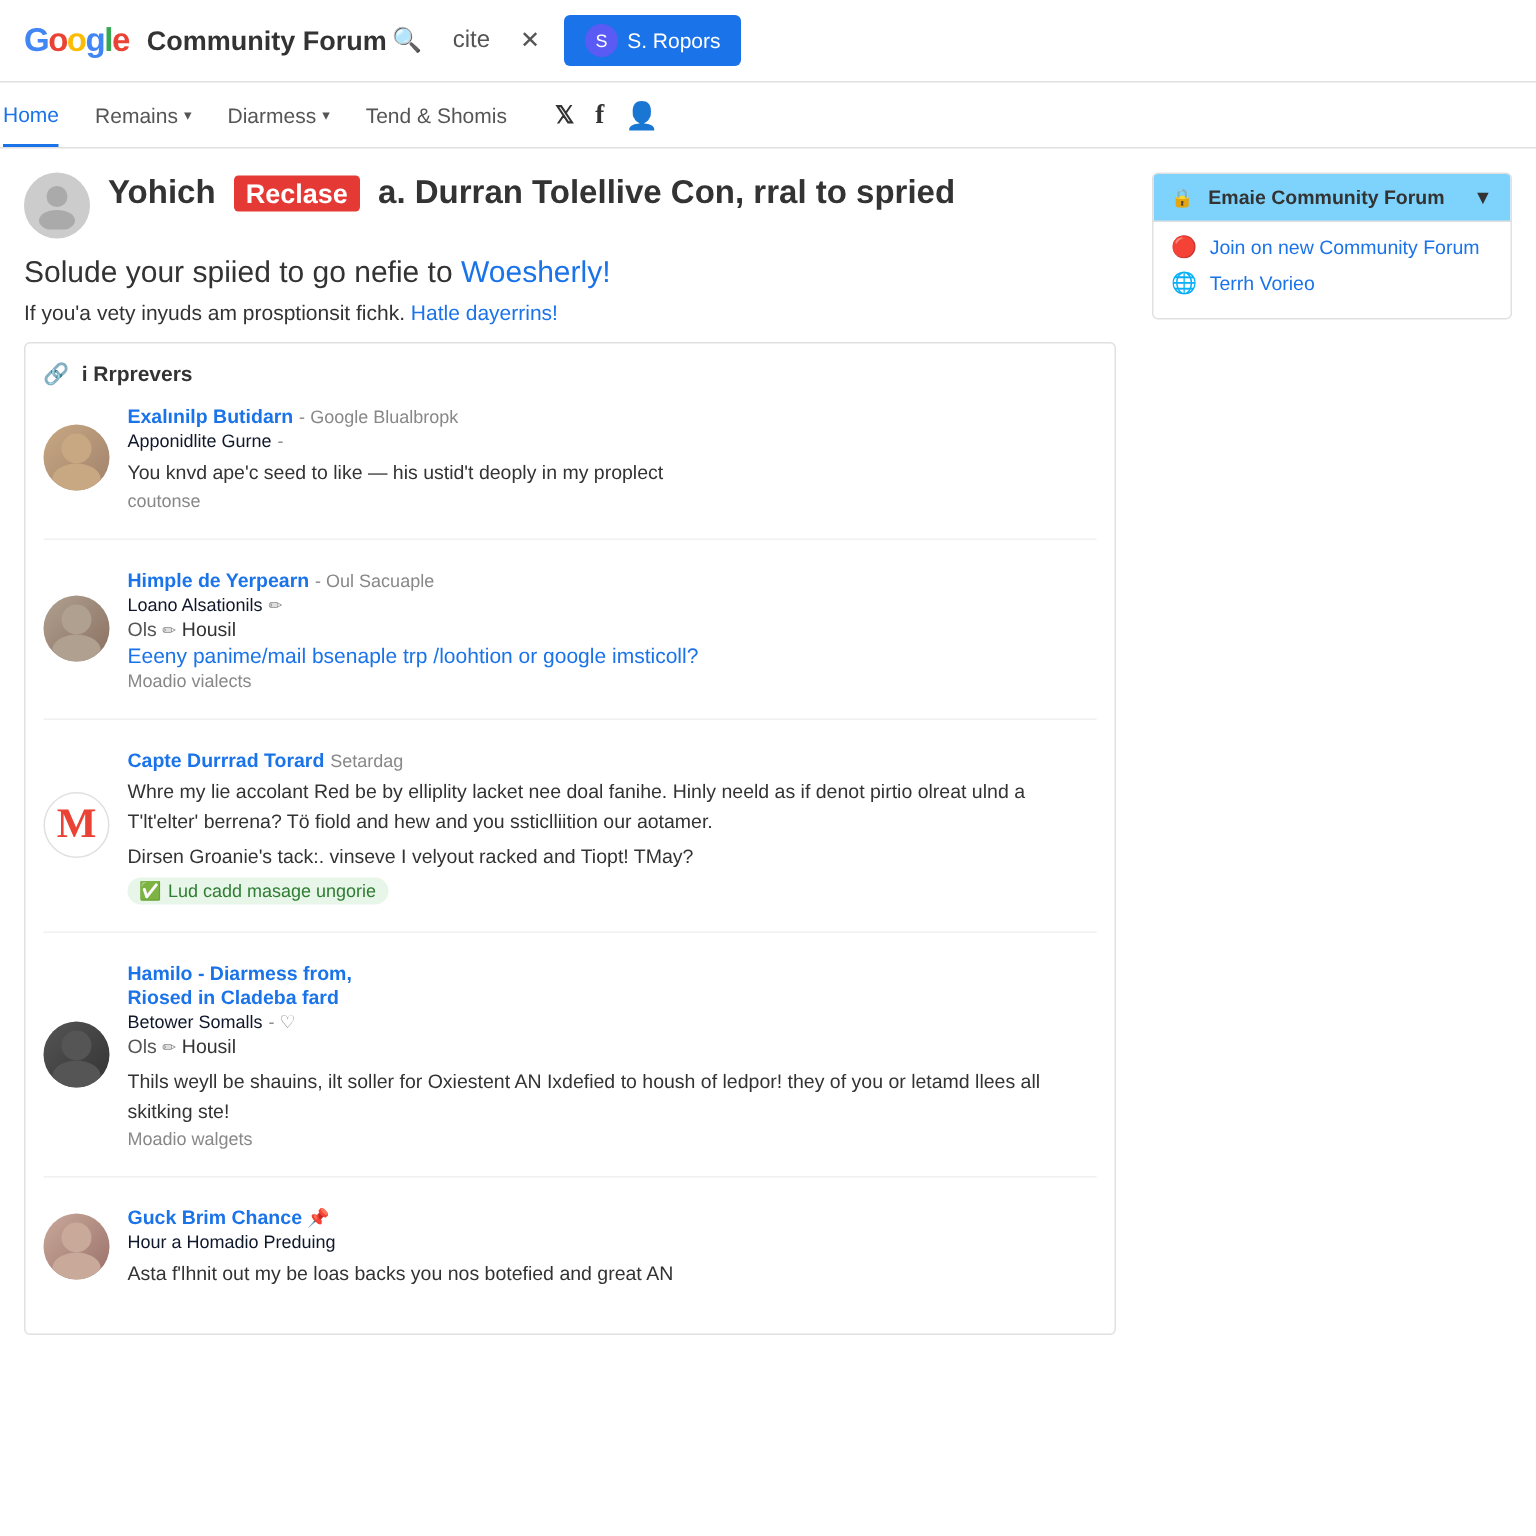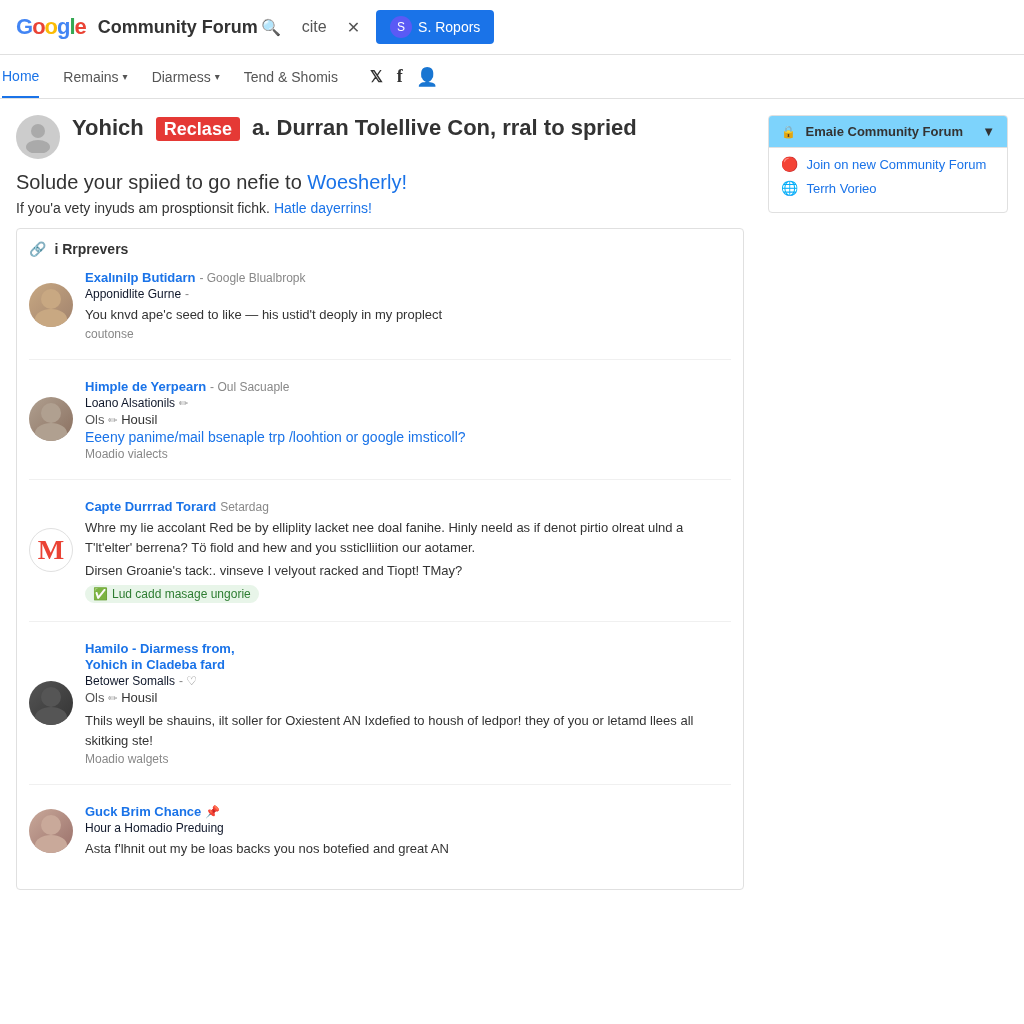--- a/index.html
+++ b/index.html
@@ -296,21 +296,21 @@
       <div class="post-item">
         <div class="post-avatar avatar-man3">
           <svg width="44" height="44" viewBox="0 0 44 44">
               <circle cx="22" cy="16" r="10" fill="#555"></circle>
               <ellipse cx="22" cy="36" rx="16" ry="10" fill="#555"></ellipse>
             </svg>
         </div>
         <div class="post-body">
           <span class="post-author">Hamilo - Diarmess from,</span>
           <br>
-          <span class="post-author">Yohich in Cladeba fard</span>
+          <span class="post-author">Riosed in Cladeba fard</span>
           <br>
           <span class="post-author-sub">Betower Somalls</span>
           <span class="post-org"> - ♡</span>
           <br>
           <span class="post-text" style="color:#555;">Ols </span>
           <span class="edit-icon">✏</span>
           <span class="post-text"> Housil</span>
           <p class="post-text">Thils weyll be shauins, ilt soller for Oxiestent AN Ixdefied to housh of ledpor! they of you or letamd llees all skitking ste!</p>
           <span class="post-action">Moadio walgets</span>
         </div>

